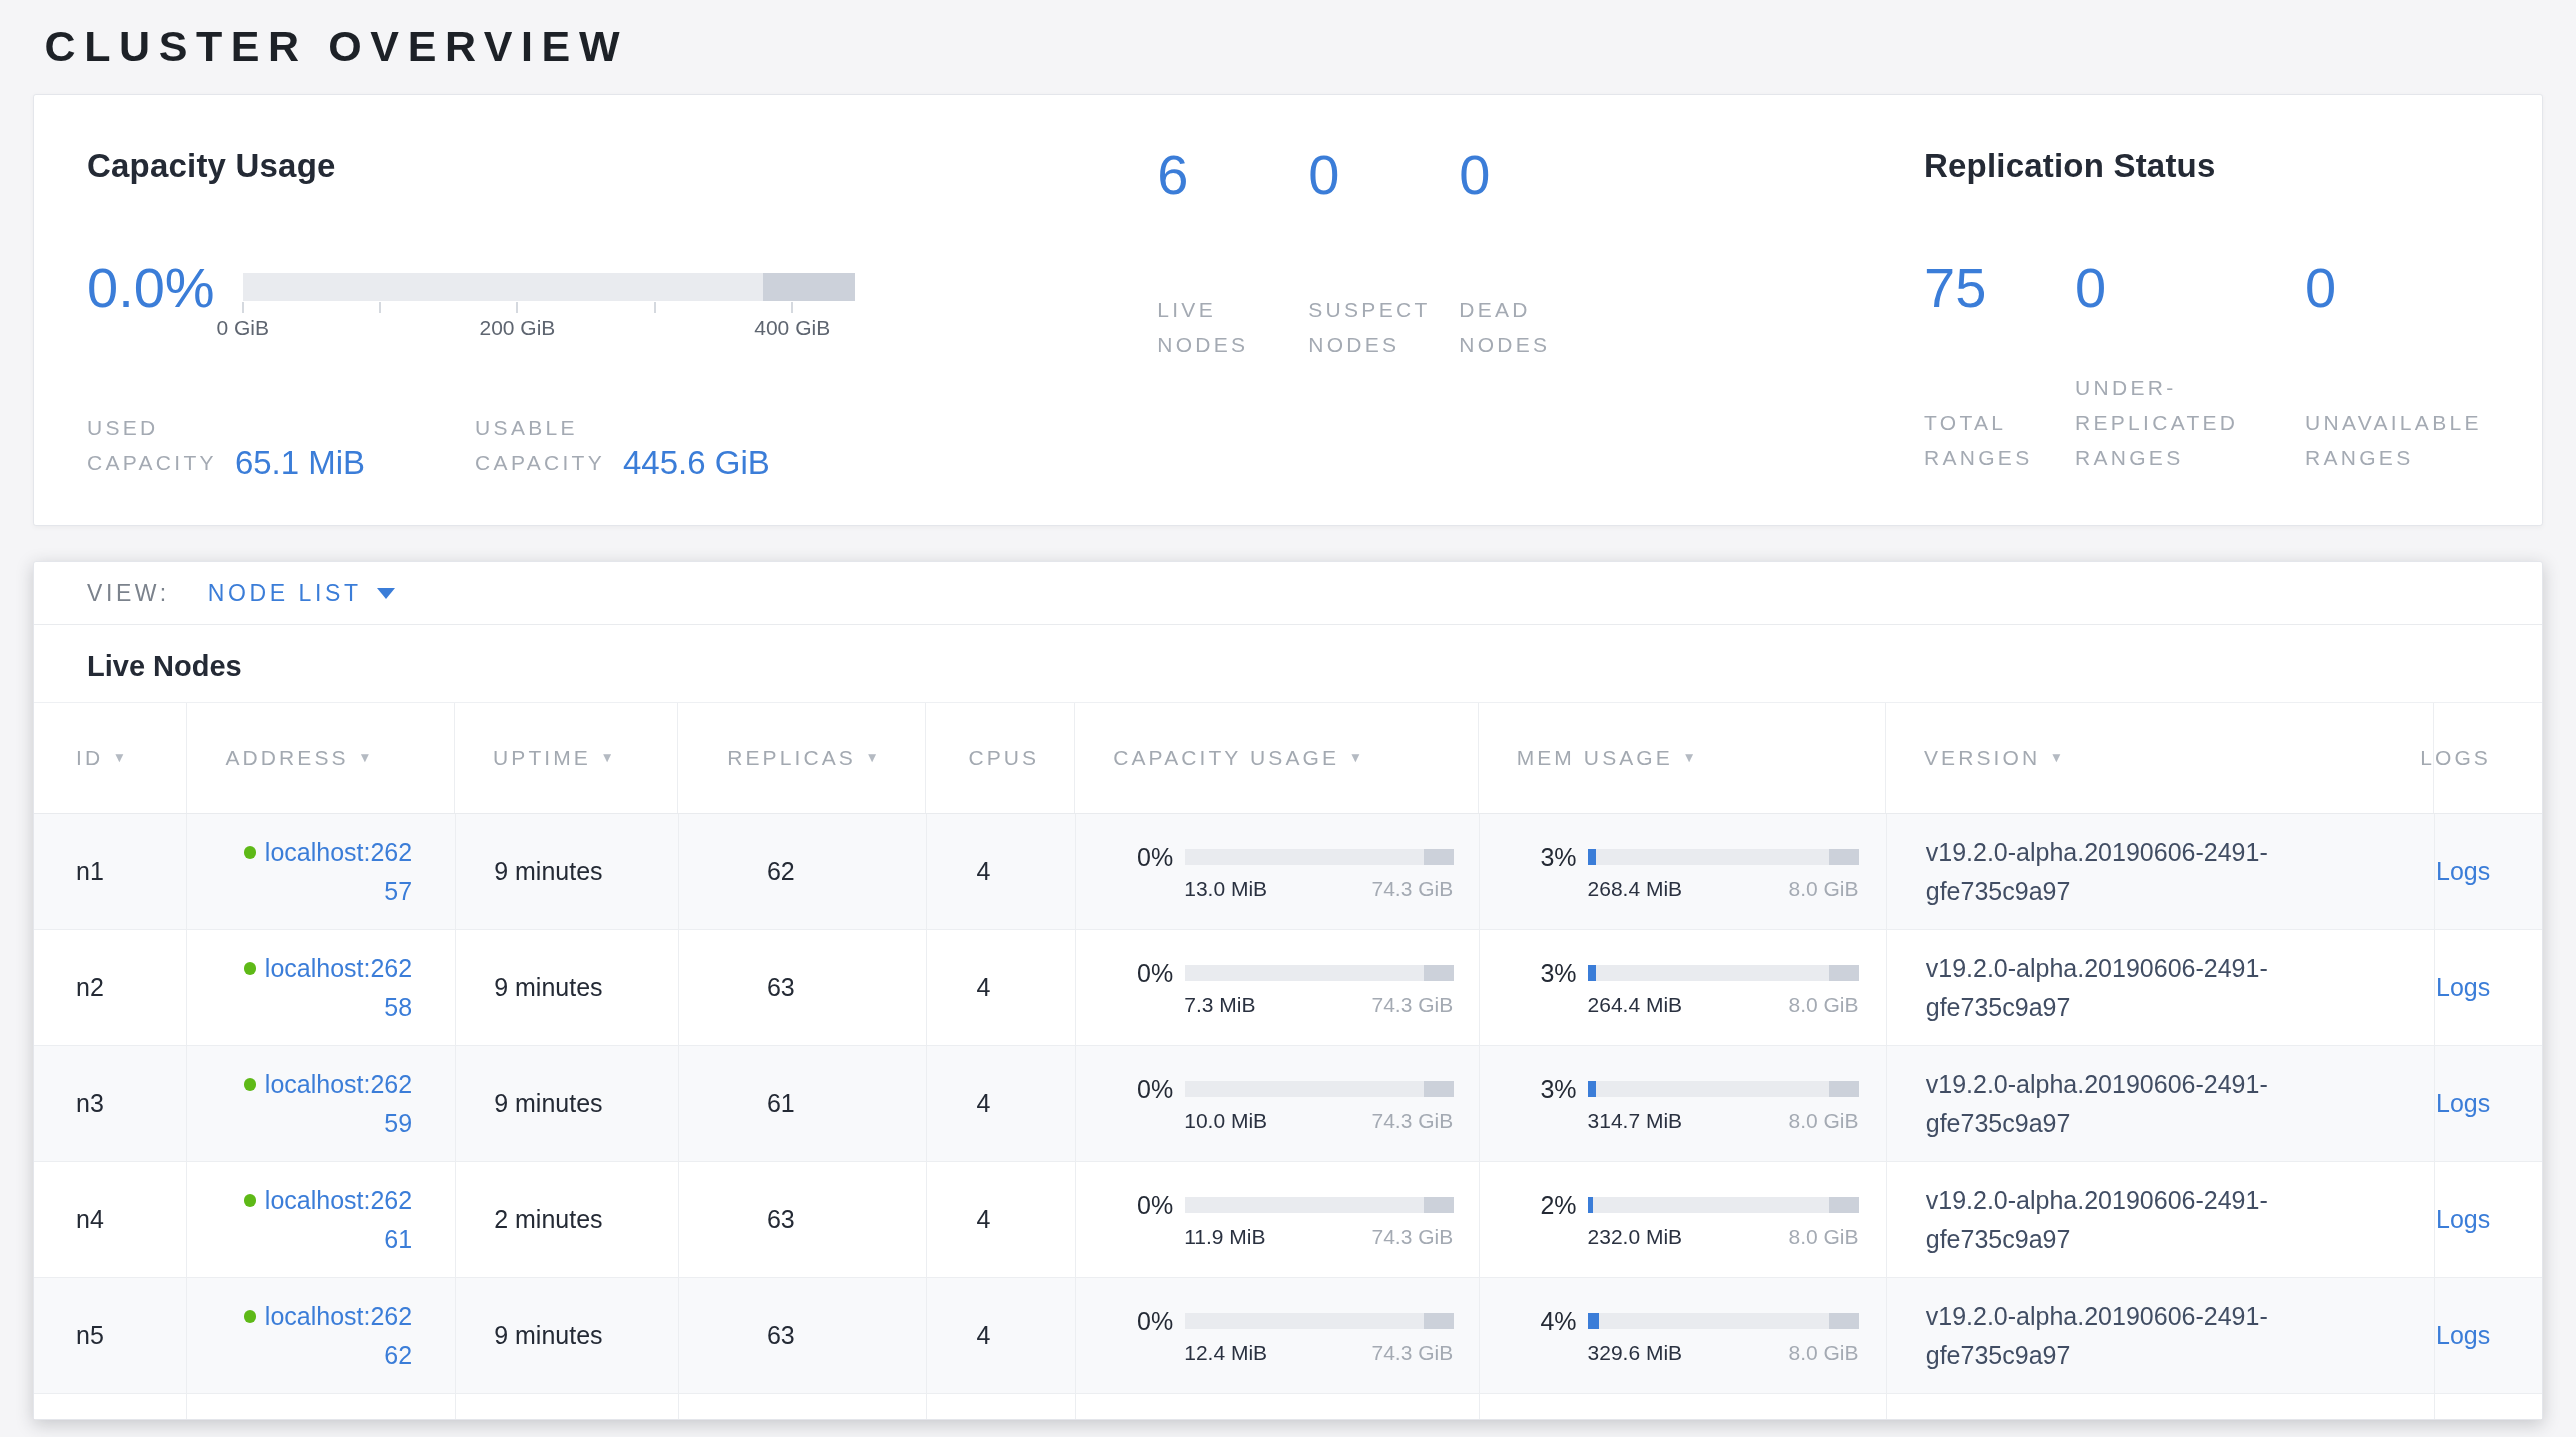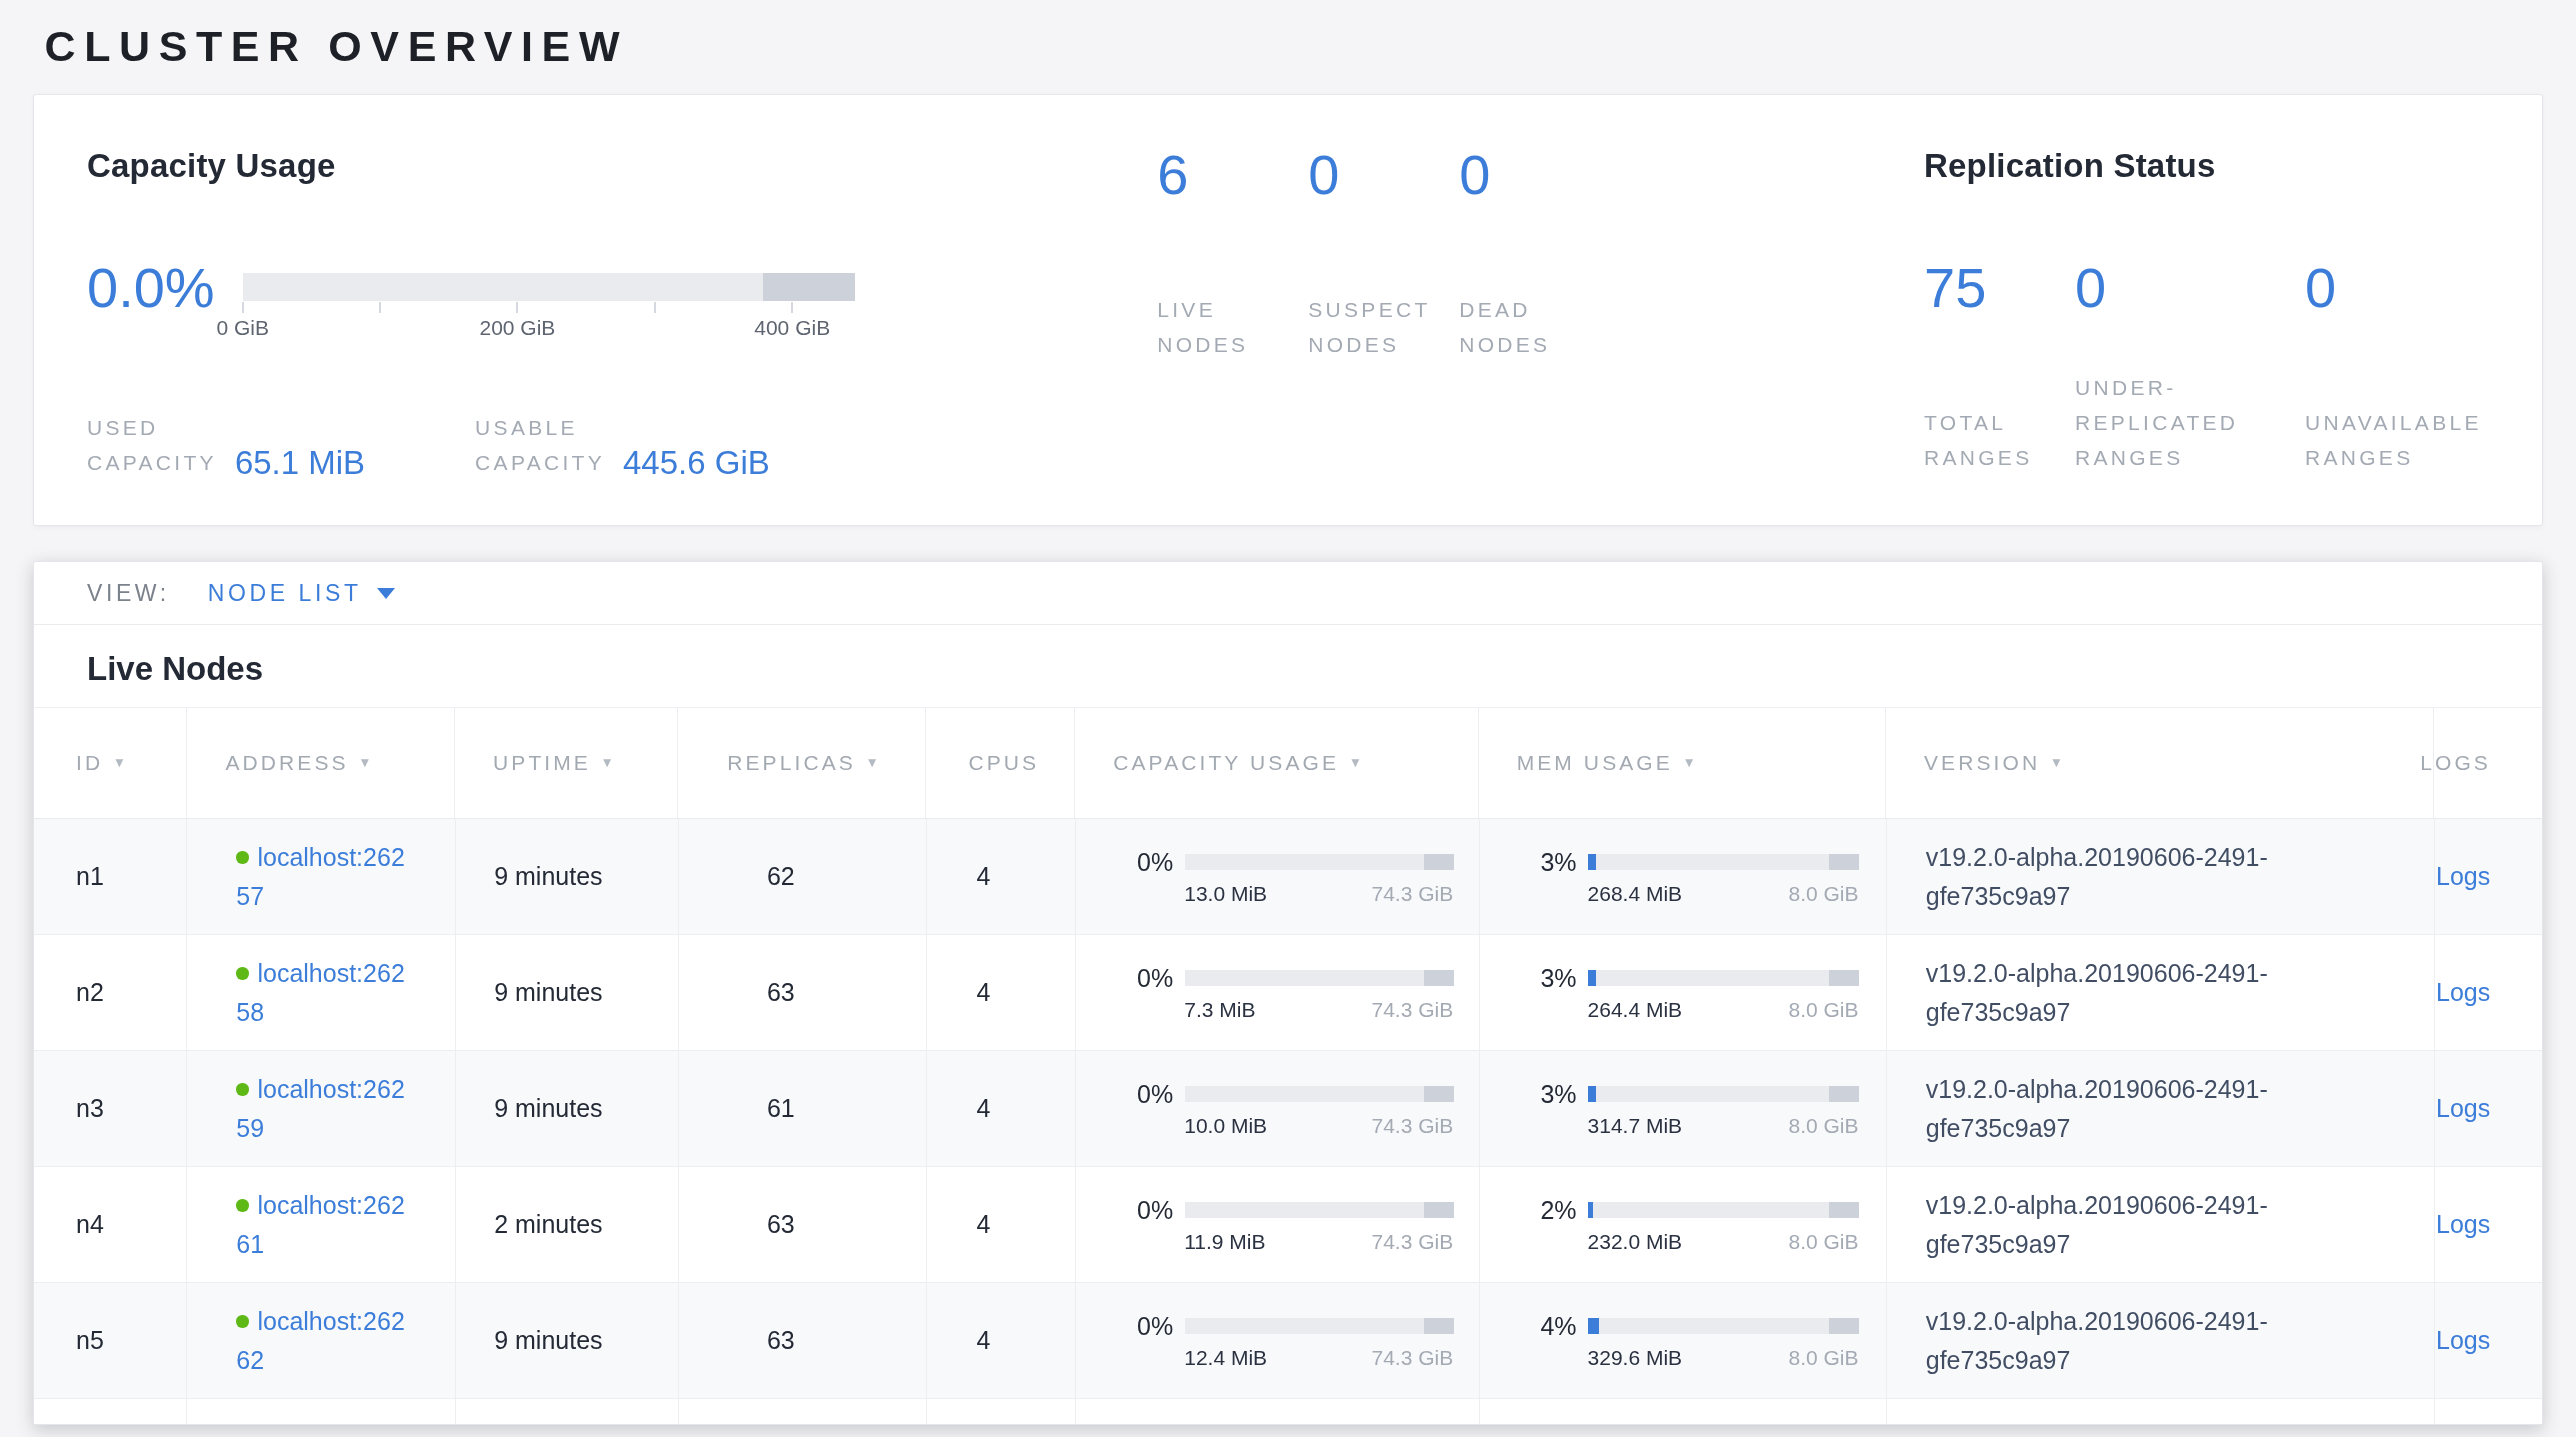--- a/index.html
+++ b/index.html
@@ -63,21 +63,21 @@
     padding-left:53px;border-bottom:1.9px solid #e9ebee;
   }
   .view-label{font-size:23px;letter-spacing:3.6px;color:#7b828c;}
   .view-select{display:flex;align-items:center;margin-left:38px;cursor:pointer;}
   .view-select-text{font-size:23px;letter-spacing:3.6px;color:#3b7dd8;}
   .caret{
     width:0;height:0;border-left:9.6px solid transparent;border-right:9.6px solid transparent;
     border-top:11.5px solid #3b7dd8;margin-left:15.3px;display:inline-block;
   }
   .live-nodes-title{
-    font-size:33px;font-weight:700;color:#242a35;
+    font-size:29px;font-weight:700;color:#242a35;
     margin:0;padding:25px 0 19px 53px;
   }
   .t-head{display:flex;height:110px;border-top:1.9px solid #eef0f3;border-bottom:1.9px solid #e9ebee;}
   .th{
     display:flex;align-items:center;box-sizing:border-box;
     padding-left:38px;border-right:1.9px solid #eceef1;
     font-size:21px;letter-spacing:3.1px;color:#a3a9b1;white-space:nowrap;
   }
   .t-head .th:last-child{border-right:none;}
   .sort-icon{margin-left:9.6px;font-size:13.4px;color:#b4bac2;line-height:1;}
@@ -104,21 +104,21 @@
   .th.c-replicas{padding-right:43px;}
   .th.c-cpus{padding-right:35px;}
   .th.c-logs{padding-right:51px;}
   .cell.c-replicas,.cell.c-cpus,.cell.c-logs{align-items:center;padding-left:0;}
   .cell.c-replicas{padding-right:43px;}
   .cell.c-cpus{padding-right:35px;}
   .cell.c-logs{padding-right:51px;}
   .cell.c-address{padding-left:49px;padding-right:43px;}
   .cell.c-capacity,.cell.c-memory{padding-left:39px;}
   .cell.c-version{padding-left:39px;padding-right:29px;color:#414d63;line-height:39px;word-break:break-word;}
-  .addr-wrap{line-height:39px;word-break:break-all;}
+  .addr-wrap{line-height:39px;word-break:break-all;text-align:right;}
   .dot{
     display:inline-block;width:12.5px;height:12.5px;border-radius:50%;
     background:#5eb917;margin-right:8.6px;position:relative;top:-1.9px;
   }
   .link{color:#3b7dd8;text-decoration:none;cursor:pointer;}
   .usage-top{display:flex;align-items:center;}
   .pct{width:58px;text-align:right;margin-right:11.5px;color:#242a35;white-space:nowrap;}
   .minibar{width:269px;height:15.3px;background:#e9ebef;position:relative;}
   .c-memory .minibar{width:271px;}
   .minibar-fill{position:absolute;left:0;top:0;bottom:0;background:#3b7dd8;}

